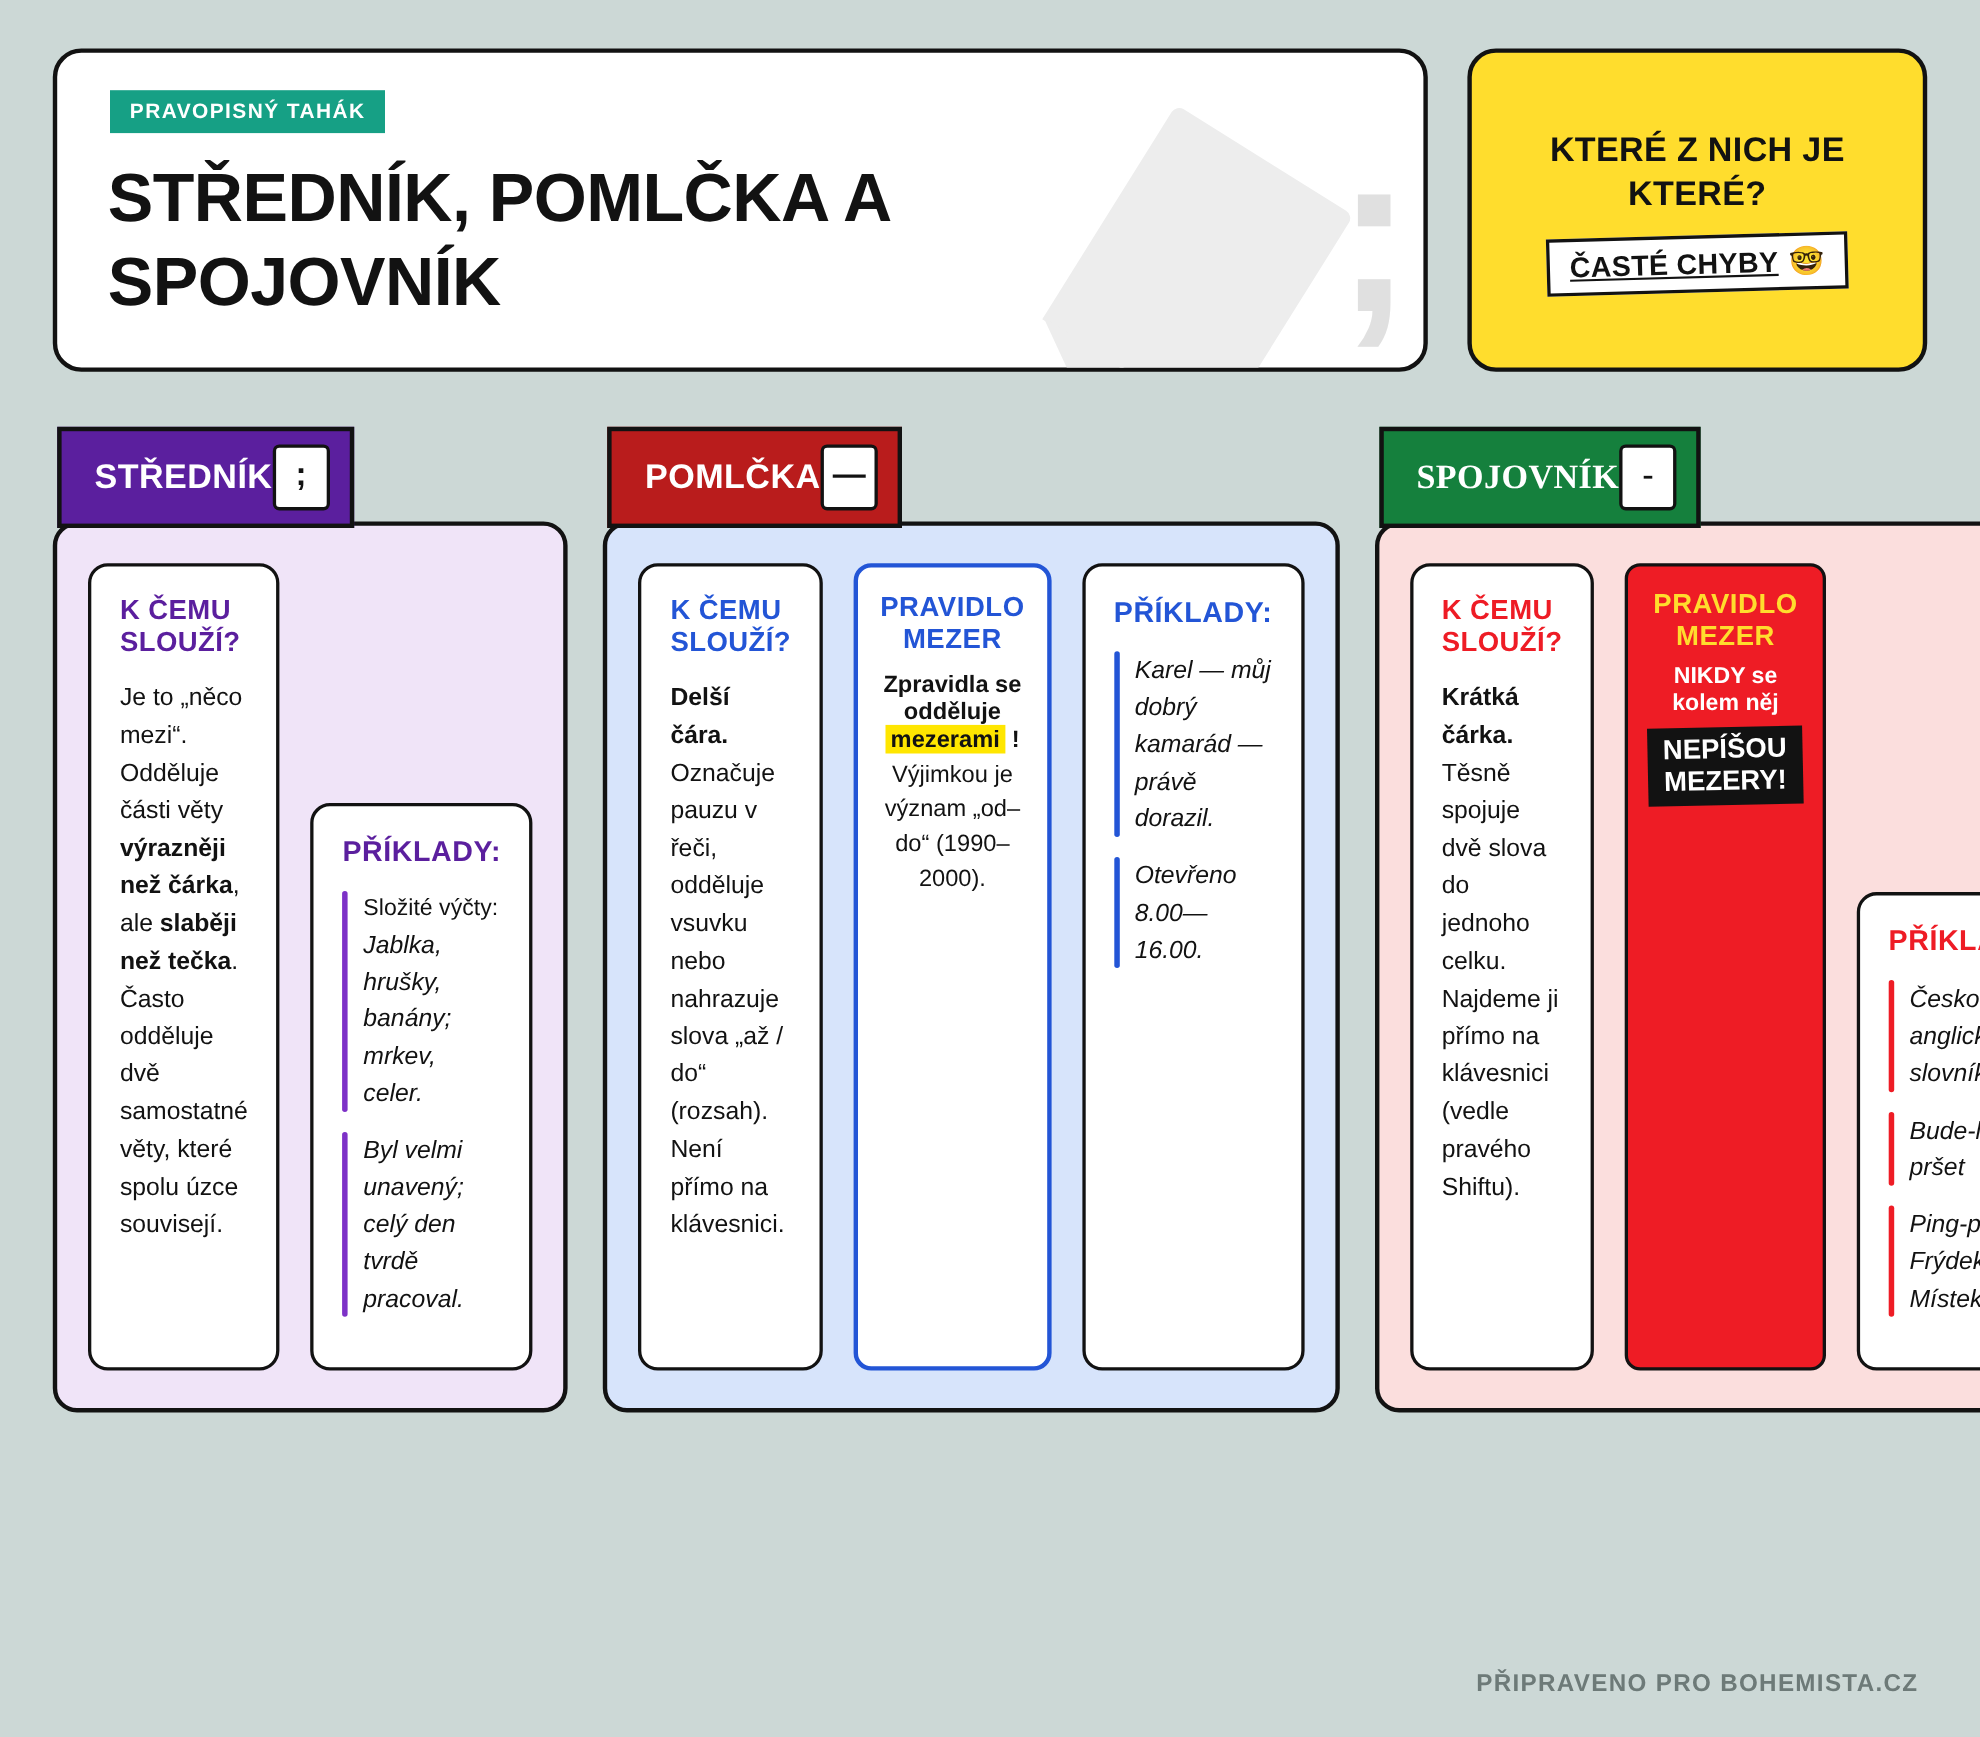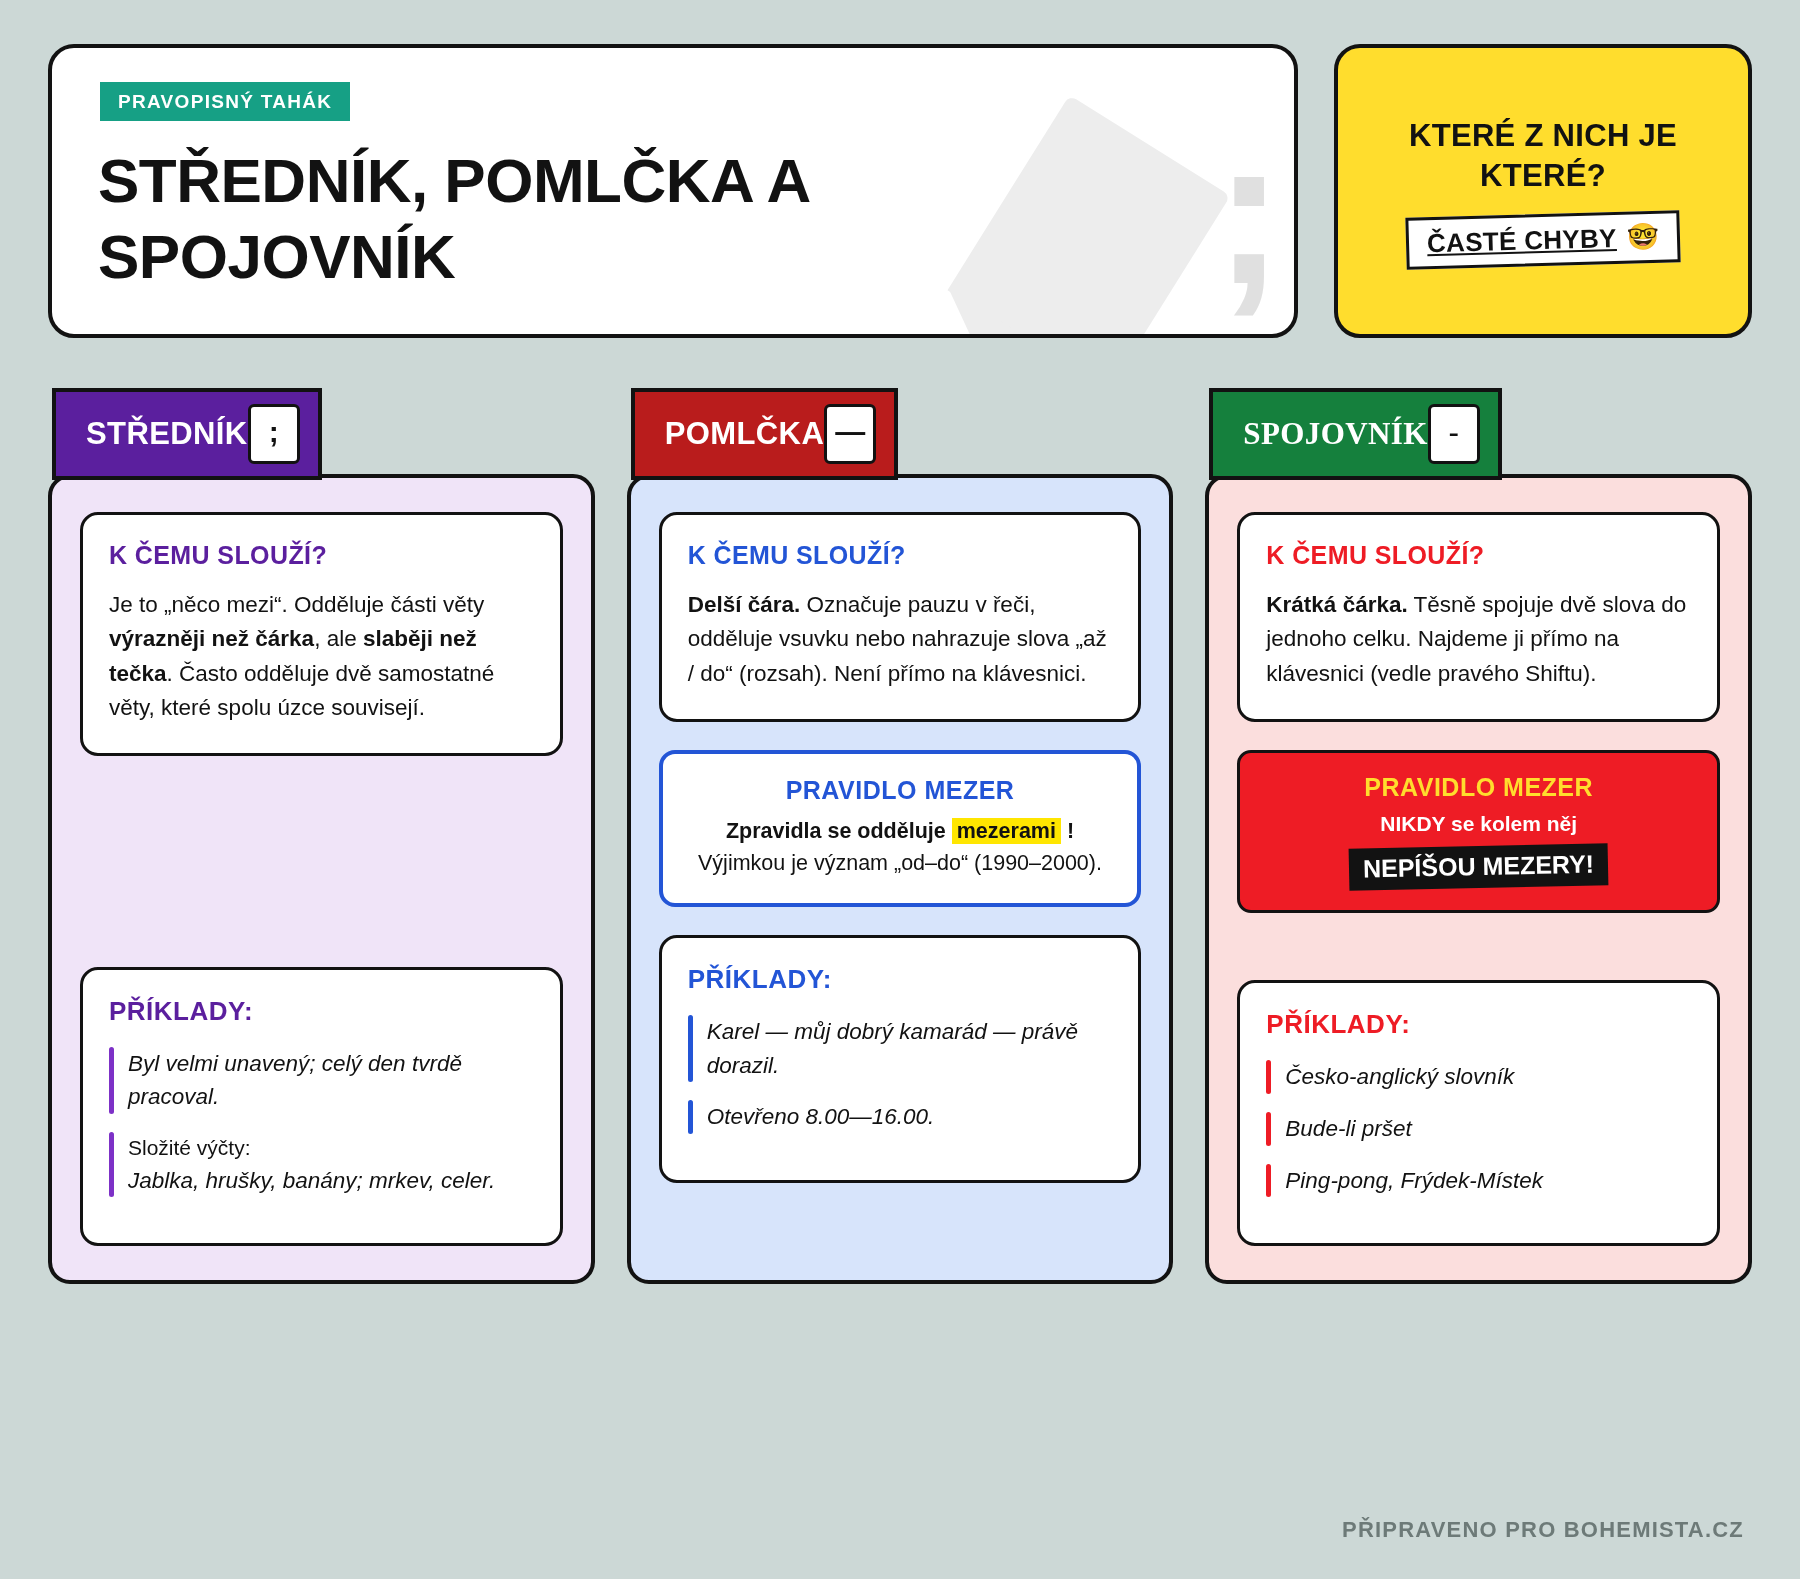--- a/index.html
+++ b/index.html
@@ -168,21 +168,21 @@
   .glyph-box span { transform: translateY(-2px); }
 
   .col-body {
     border: 4px solid #121212;
     border-radius: 22px;
     margin-top: -6px;
     padding: 34px 28px 34px 28px;
     box-sizing: border-box;
     min-height: 810px;
     display: flex;
-    flex-direction: column;
+    flex-direction: row;
     gap: 28px;
   }
 
   .white-card {
     background: #ffffff;
     border: 3px solid #121212;
     border-radius: 18px;
     padding: 26px 26px 28px 26px;
     box-sizing: border-box;
   }
@@ -342,28 +342,28 @@
 
         <div class="white-card">
           <div class="card-head">K ČEMU SLOUŽÍ?</div>
           <p class="card-text">Je to „něco mezi“. Odděluje části věty <b>výrazněji než čárka</b>, ale <b>slaběji než tečka</b>. Často odděluje dvě samostatné věty, které spolu úzce souvisejí.</p>
         </div>
 
         <div class="white-card" style="margin-top:auto;">
           <div class="examples-head">PŘÍKLADY:</div>
           <div class="ex-item">
             <div class="ex-bar"></div>
-            <div class="ex-text">Byl velmi unavený; celý den tvrdě pracoval.</div>
-          </div>
-          <div class="ex-item">
-            <div class="ex-bar"></div>
             <div>
               <div class="ex-text plain">Složité výčty:</div>
               <div class="ex-text">Jablka, hrušky, banány; mrkev, celer.</div>
             </div>
+          </div>
+          <div class="ex-item">
+            <div class="ex-bar"></div>
+            <div class="ex-text">Byl velmi unavený; celý den tvrdě pracoval.</div>
           </div>
         </div>
 
       </div>
     </div>
 
     <div class="col c2">
       <div class="col-tab">
         <span class="label">POMLČKA</span>
         <span class="glyph-box">

